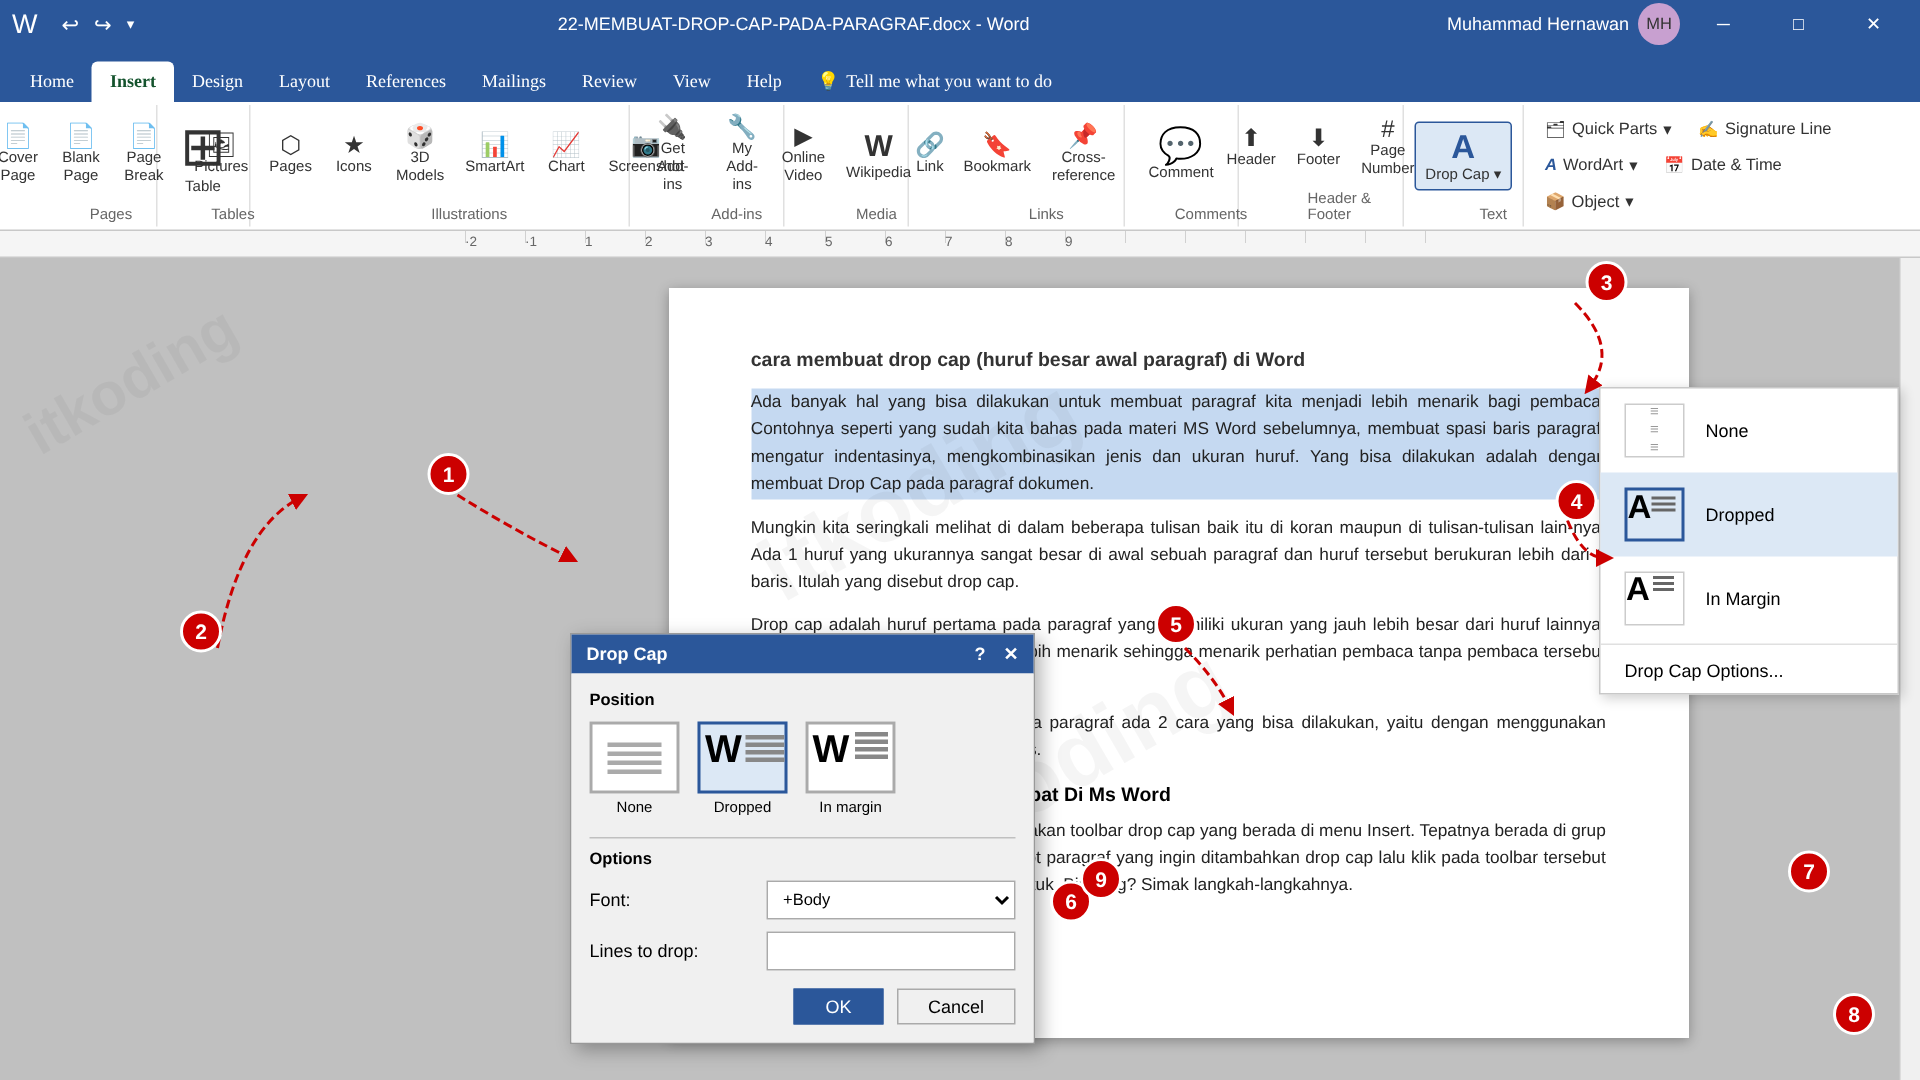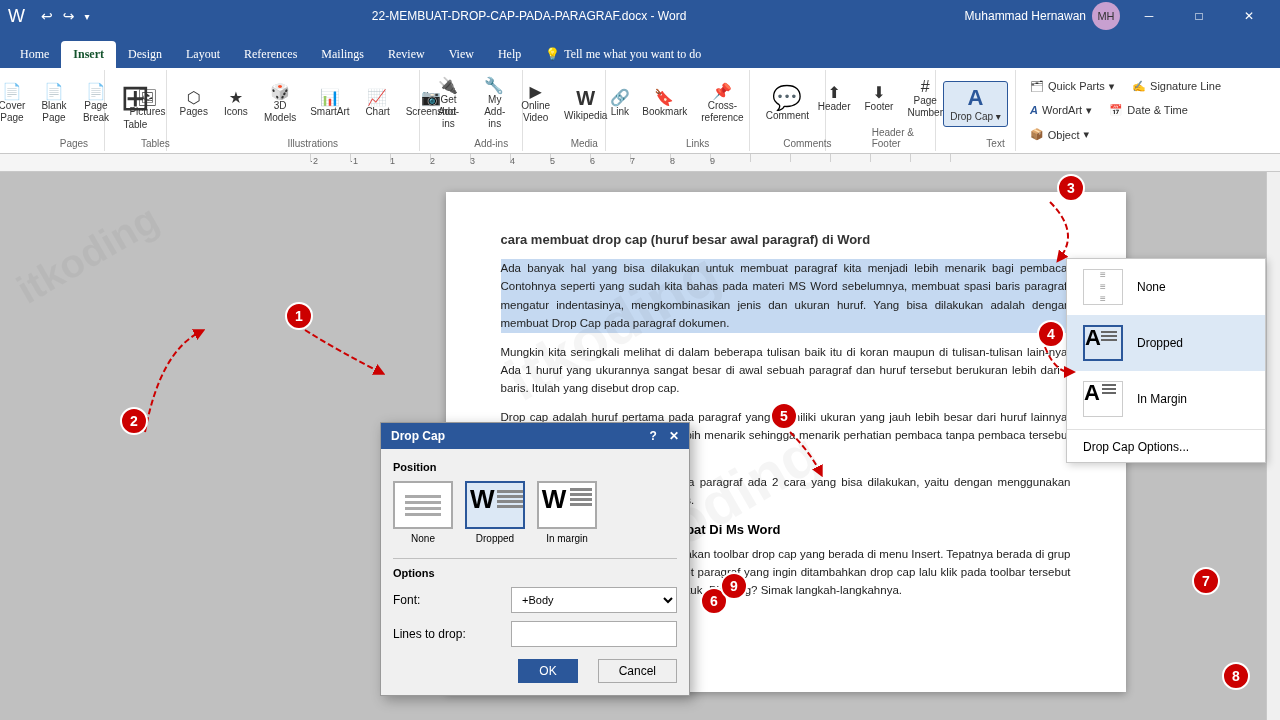--- a/index.html
+++ b/index.html
@@ -257,21 +257,21 @@
       flex: 1;
       height: 24px;
       border: 1px solid #aaa;
       padding: 2px 6px;
       font-size: 11px;
       background: white;
     }
     .dialog-actions {
       display: flex;
       justify-content: flex-end;
-      gap: 20px;
+      gap: 9px;
       margin-top: 12px;
     }
     .dialog-btn-action {
       padding: 4px 20px;
       font-size: 12px;
       cursor: pointer;
       border: 1px solid #aaa;
       background: #f0f0f0;
     }
     .dialog-btn-action.primary {

